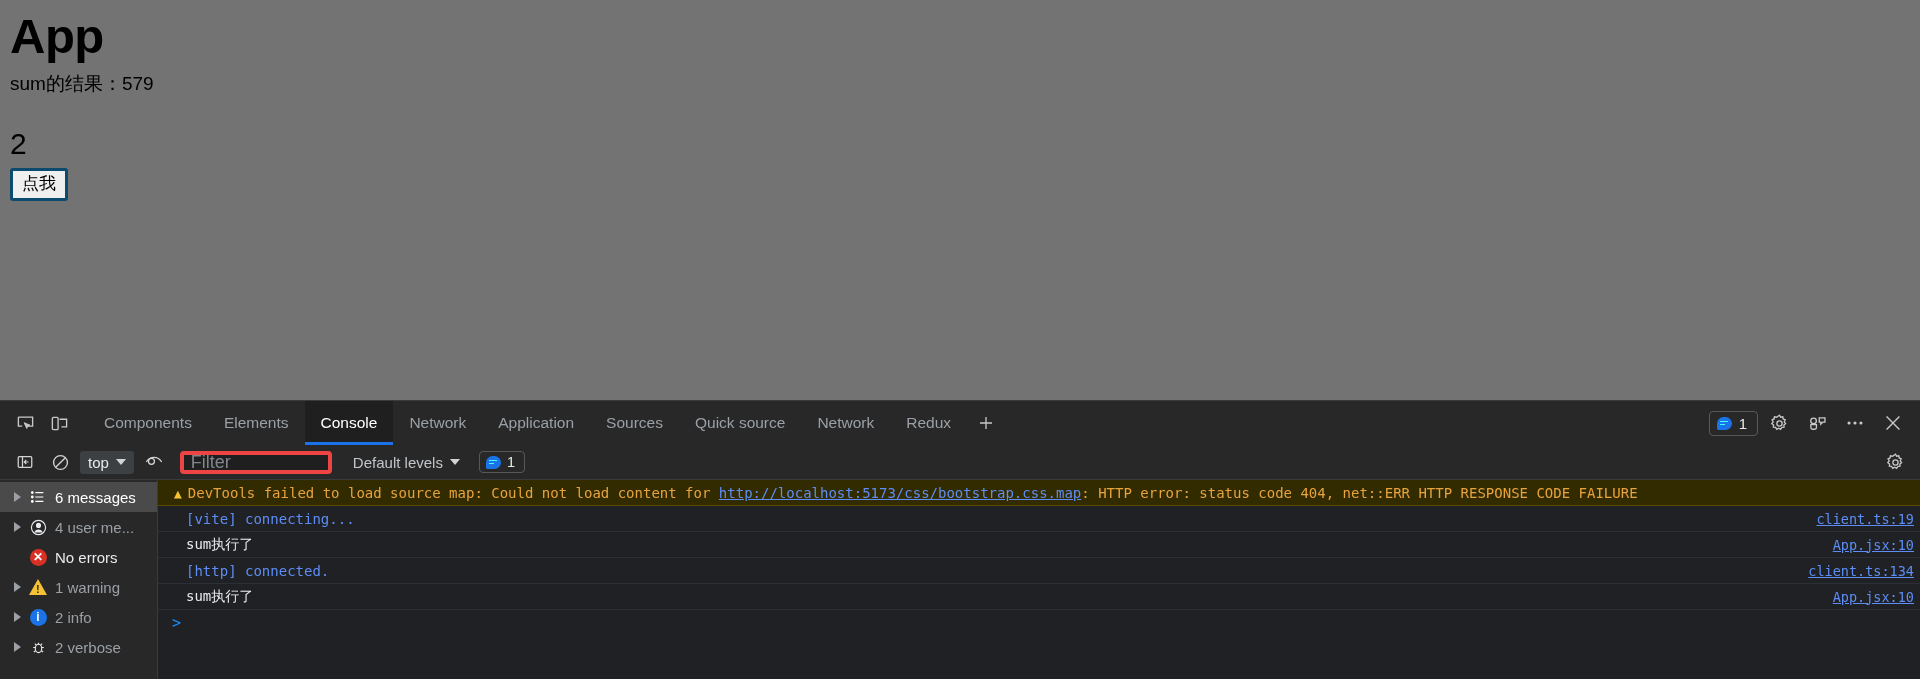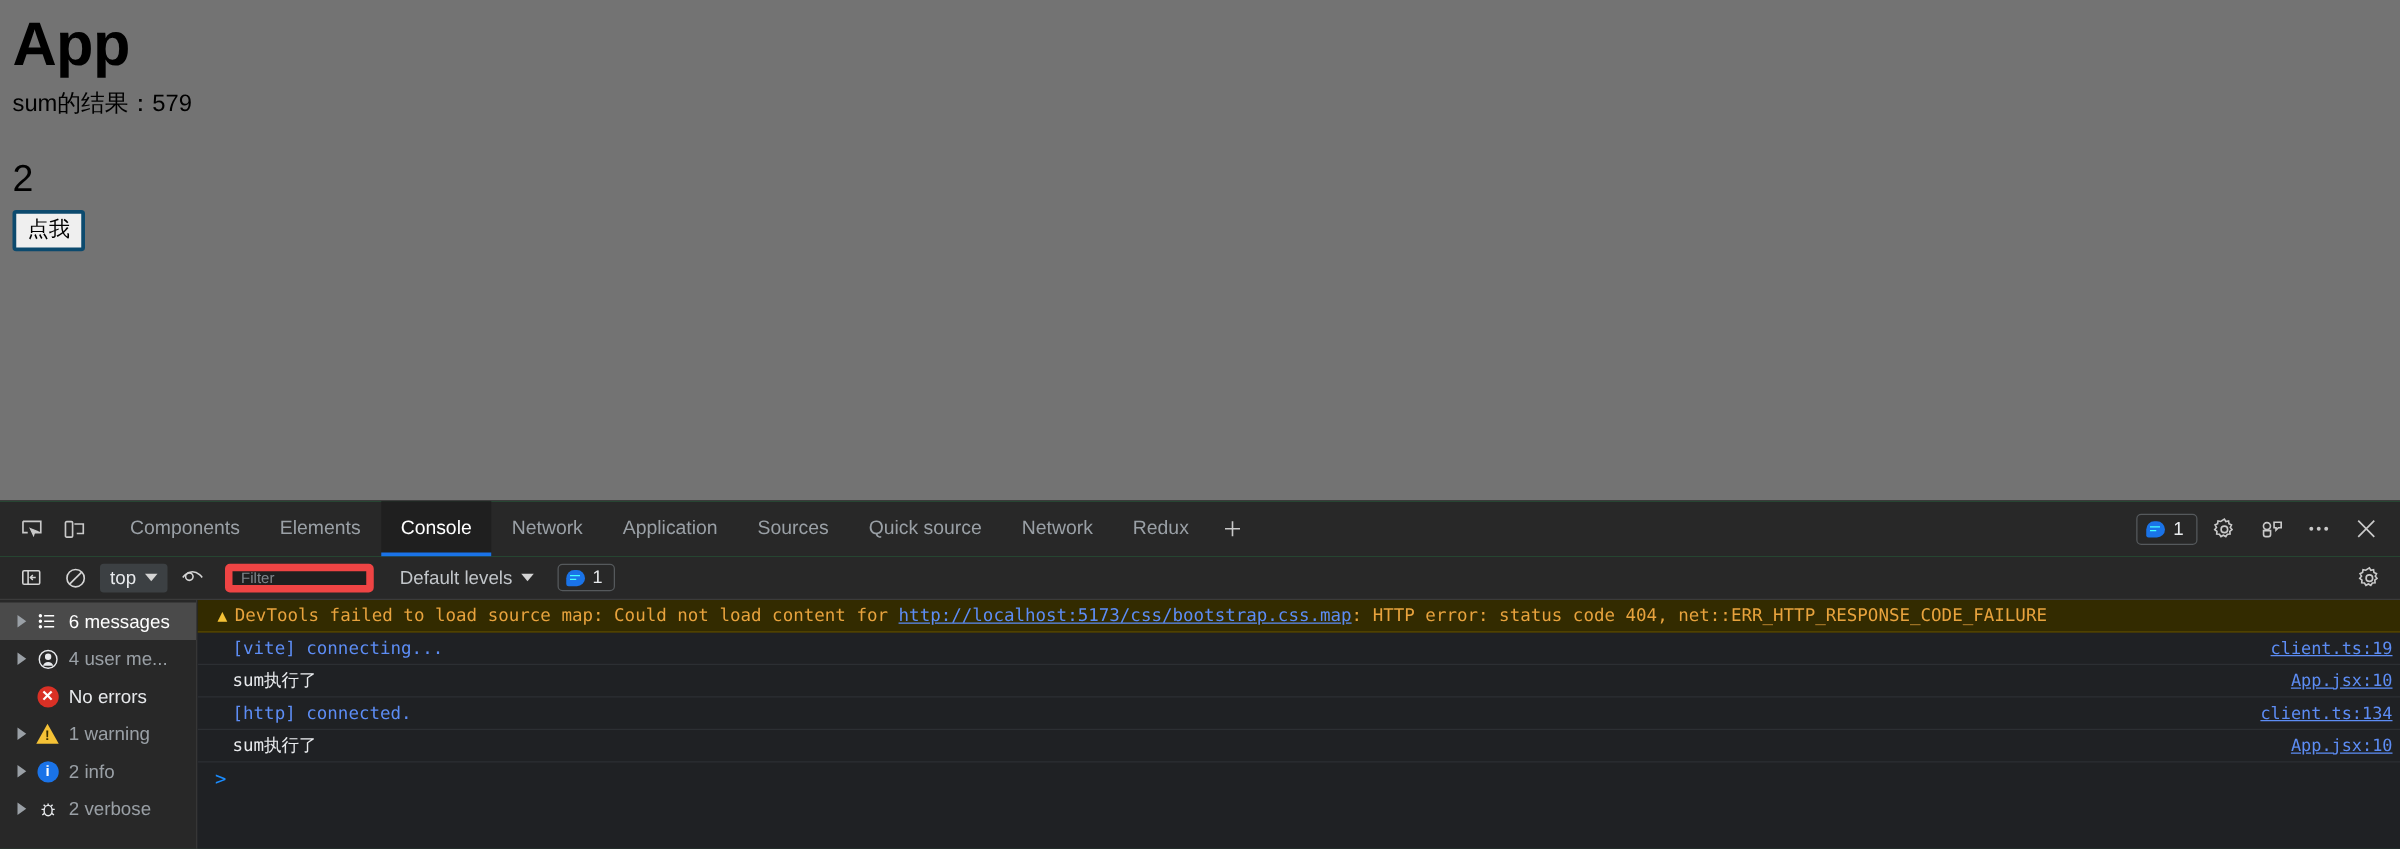--- a/index.html
+++ b/index.html
@@ -180,27 +180,27 @@
     margin: 0 2px;
   }
   .caret {
     width: 0; height: 0;
     border-left: 5px solid transparent;
     border-right: 5px solid transparent;
     border-top: 6px solid #d4d4d4;
     display: inline-block;
   }
   .filter-input {
-    width: 119px;
+    width: 152px;
     height: 23px;
     background: #1f1f1f;
-    border: 6px solid #ef4444;
+    border: 4px solid #ef4444;
     border-radius: 4px;
     color: #e8eaed;
-    font-size: 12px;
+    font-size: 18px;
     font-family: "Liberation Sans", sans-serif;
     padding: 0 7px;
     margin-left: 8px;
     outline: none;
   }
   .filter-input::placeholder { color: #80868b; }
   .levels-select {
     display: inline-flex;
     align-items: center;
     gap: 7px;

